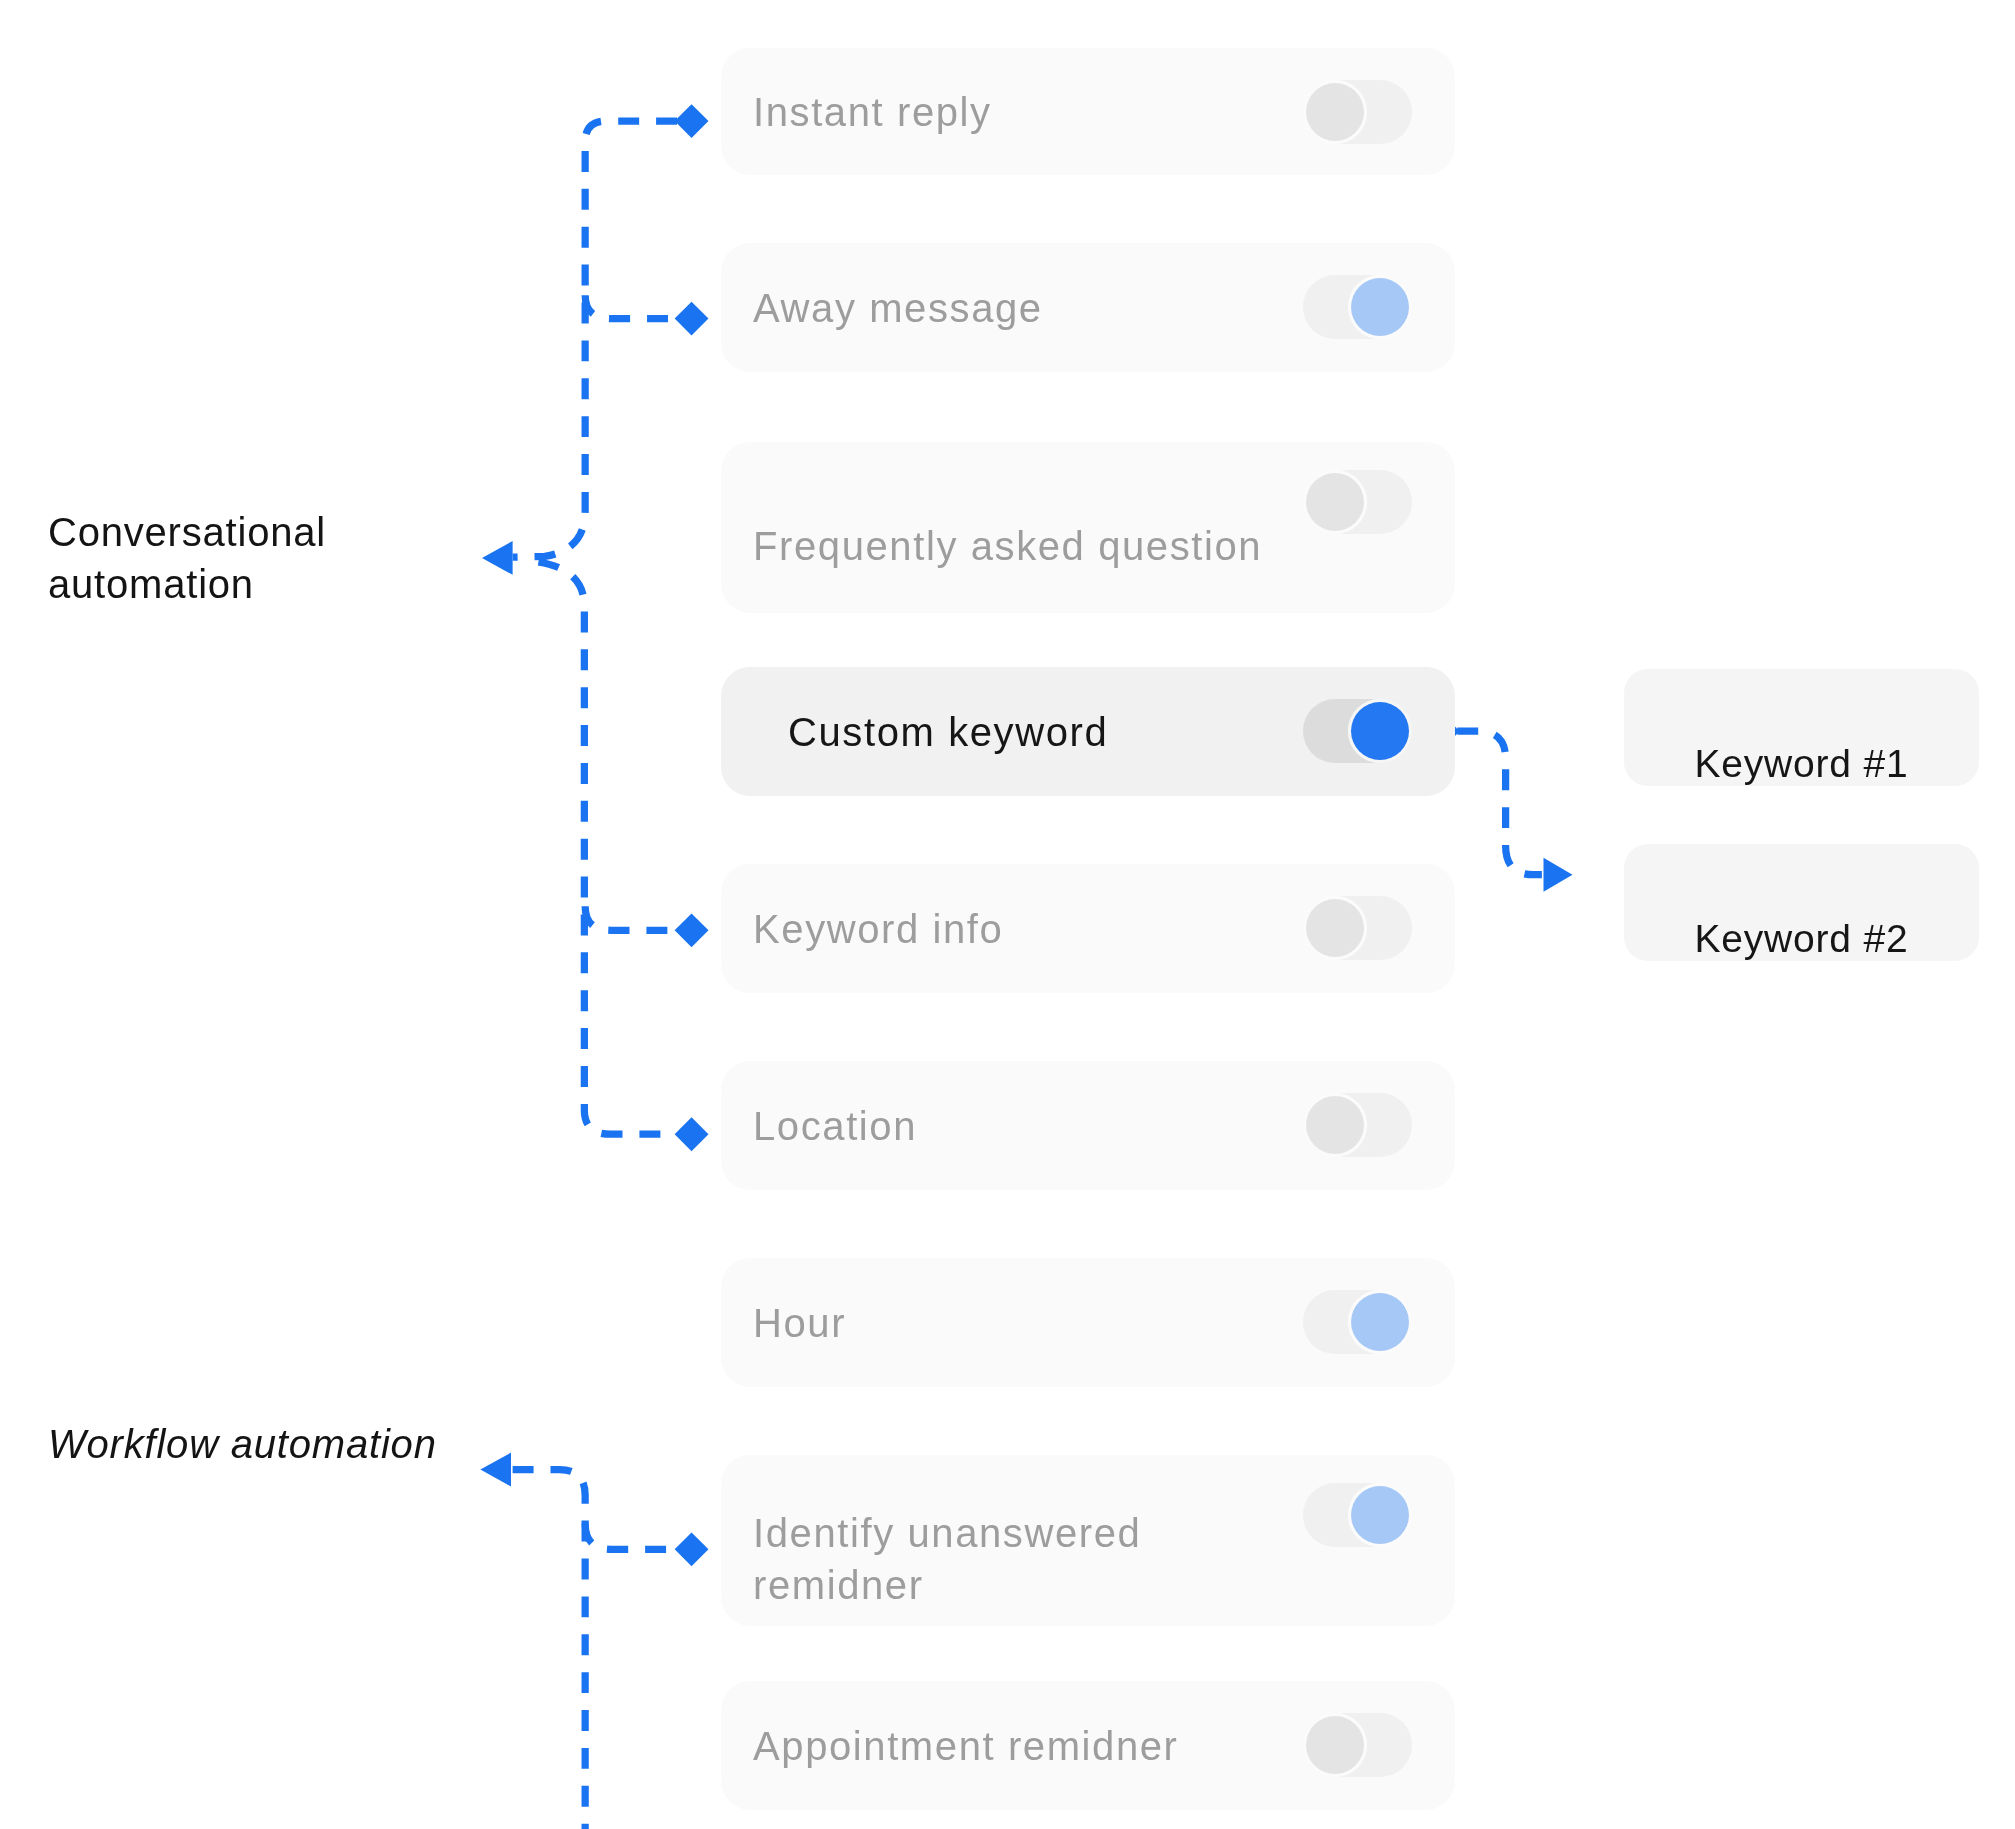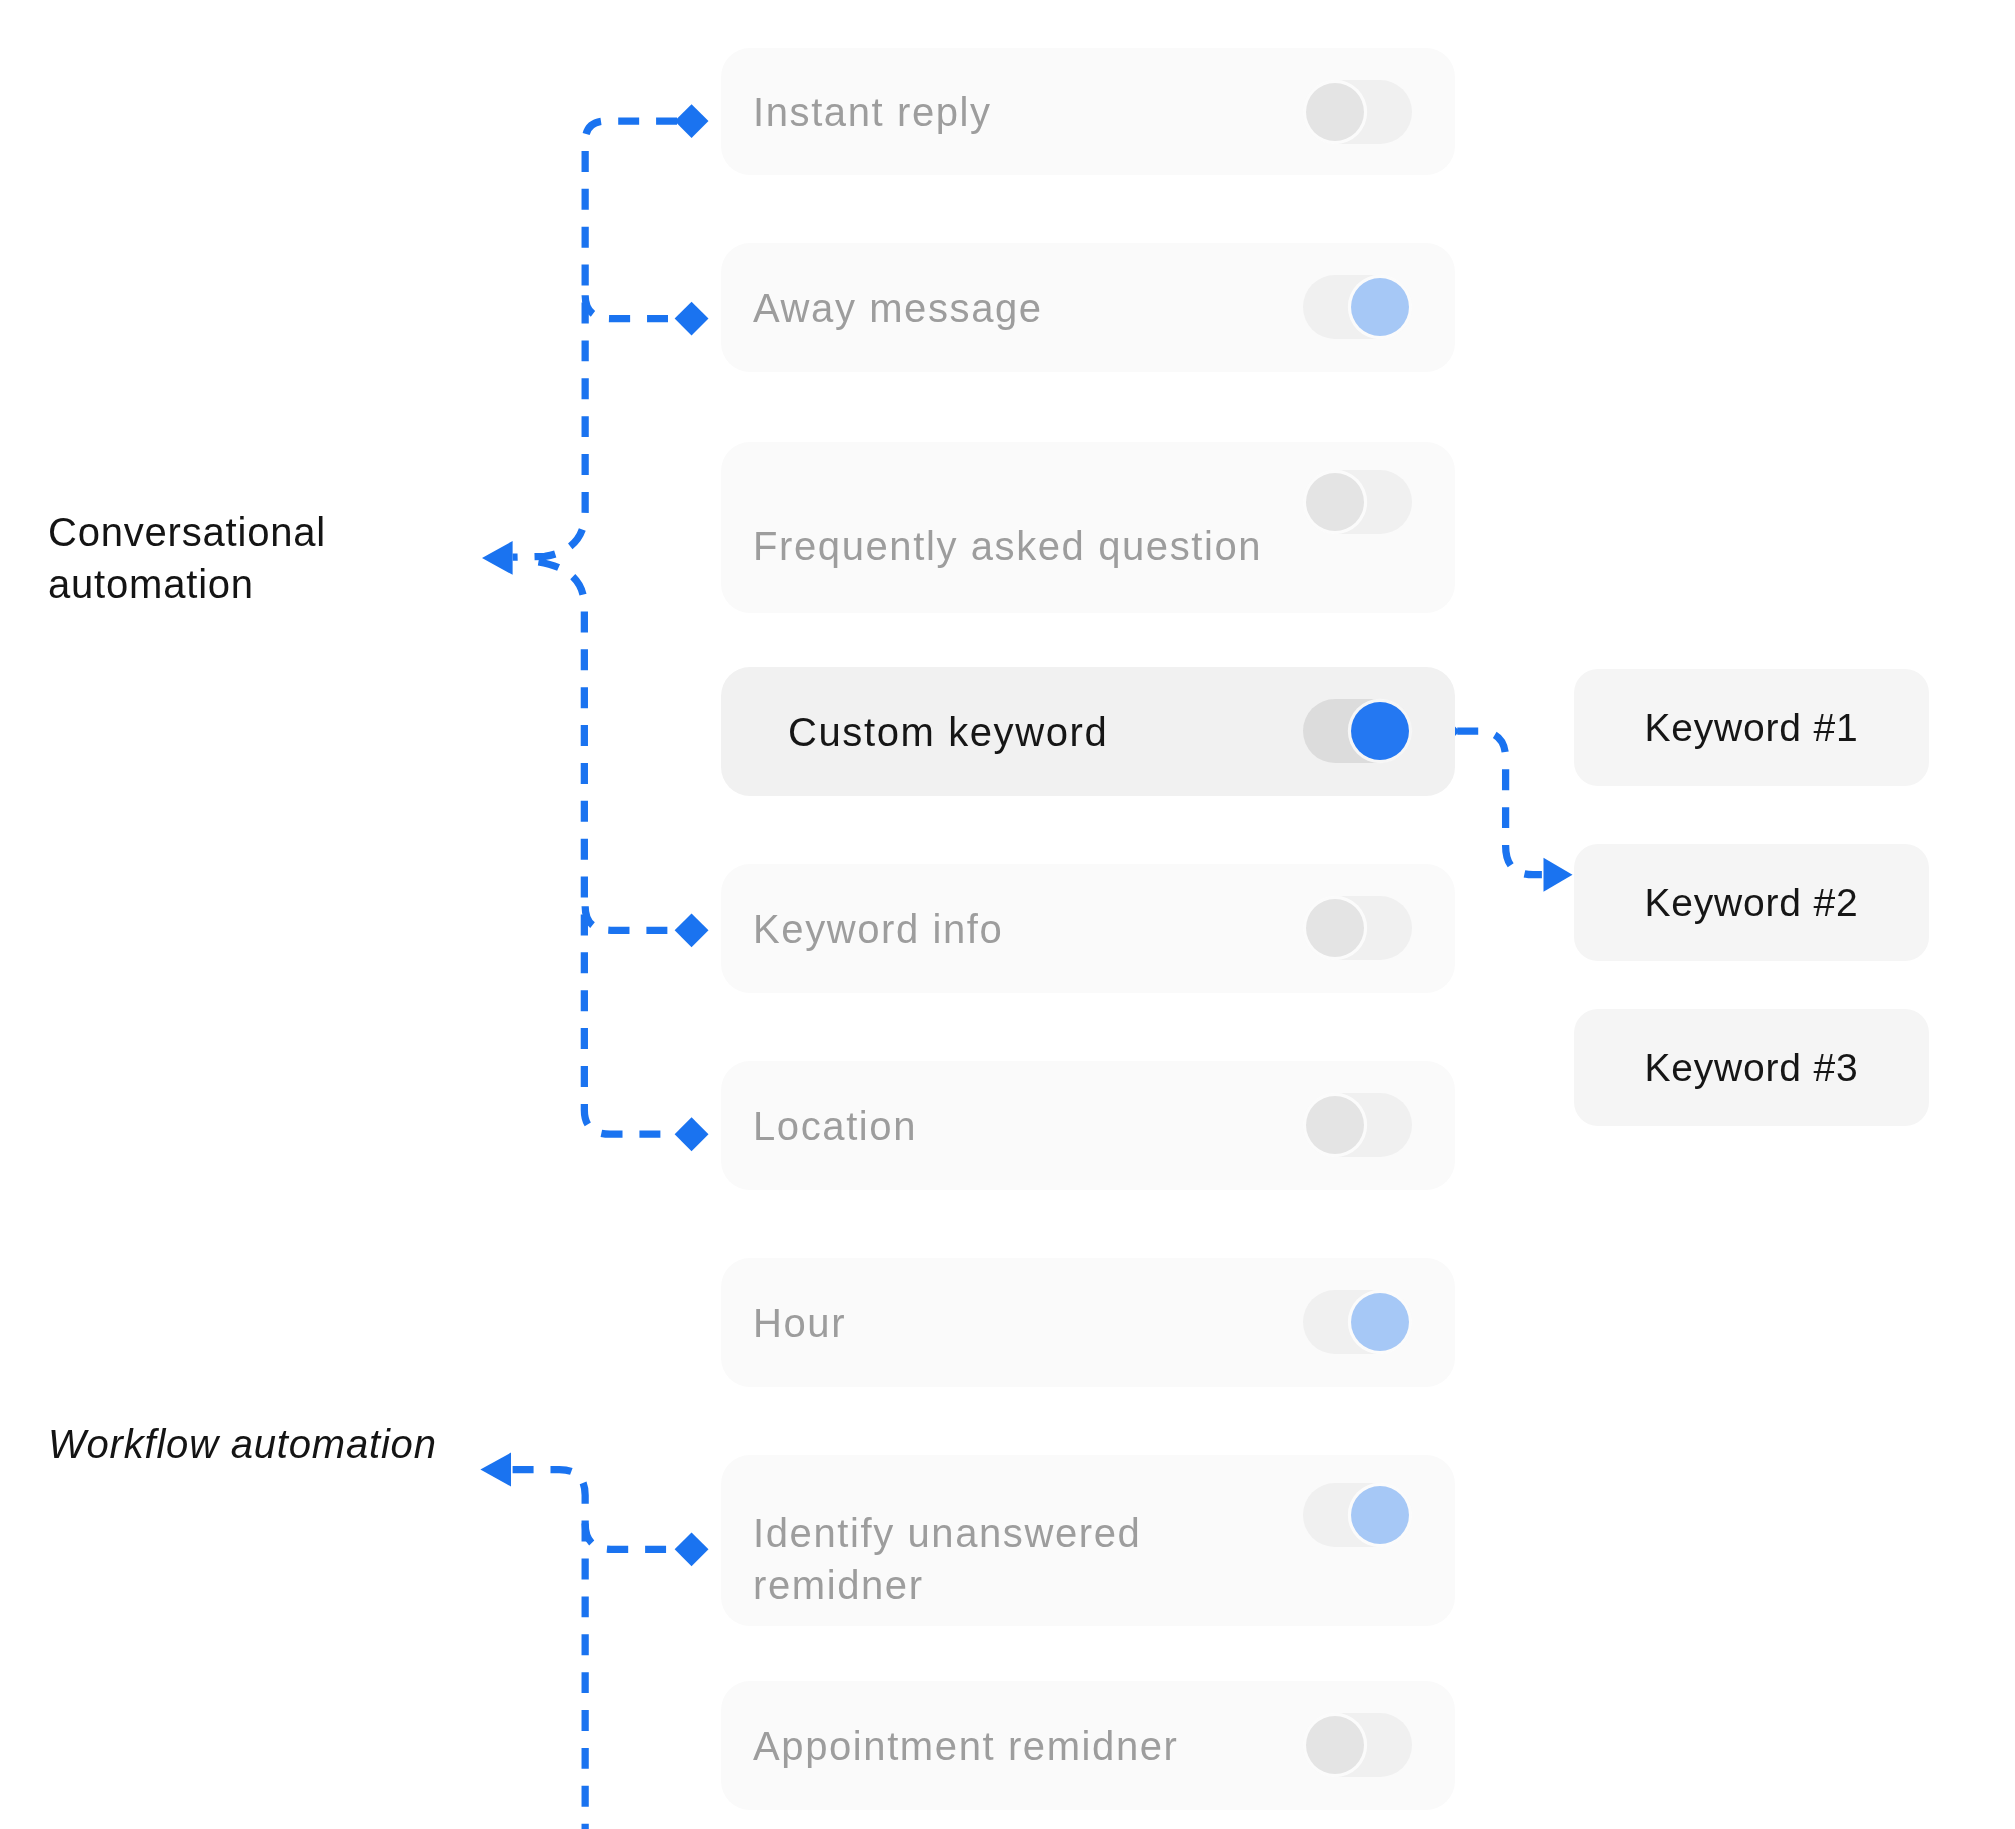--- a/index.html
+++ b/index.html
@@ -42,22 +42,22 @@
   .card--active .toggle{background:#dcdcdc;}
   .knob{
     position:absolute;top:3.2px;width:58px;height:58px;border-radius:50%;
     box-shadow:0 0 0 3.2px rgba(255,255,255,0.75);
   }
   .toggle[data-state="off"] .knob{left:3.2px;background:#e4e4e4;}
   .toggle[data-state="on-light"] .knob{right:3.2px;background:#a6c8f6;}
   .toggle[data-state="on-strong"] .knob{right:3.2px;background:#2478f2;}
   
   .kw{
-    position:absolute;left:1574px;width:355px;height:117px;border-radius:24px;
-    background:#f5f5f5;display:flex;align-items:center;justify-content:center;
+    position:absolute;left:1624px;width:355px;height:117px;border-radius:24px;
+    background:#f5f5f5;display:flex;align-items:flex-end;justify-content:center;
   }
   .kw-label{font-size:39px;letter-spacing:0.8px;color:#161616;font-weight:400;}
   .k1{top:669px;}
   .k2{top:844px;}
   .k3{top:1009px;}
   
   .section-label{
     position:absolute;left:48px;width:419px;text-align:left;
     font-size:40px;line-height:52px;letter-spacing:0.8px;color:#141414;font-weight:400;
   }
@@ -162,18 +162,15 @@
       <span class="knob"></span>
     </span>
   </div>
 
   <div class="kw k1">
     <span class="kw-label">Keyword #1</span>
   </div>
   <div class="kw k2">
     <span class="kw-label">Keyword #2</span>
   </div>
-  <div class="kw k3">
-    <span class="kw-label">Keyword #3</span>
-  </div>
 
 </div>
 
 
 </body></html>

